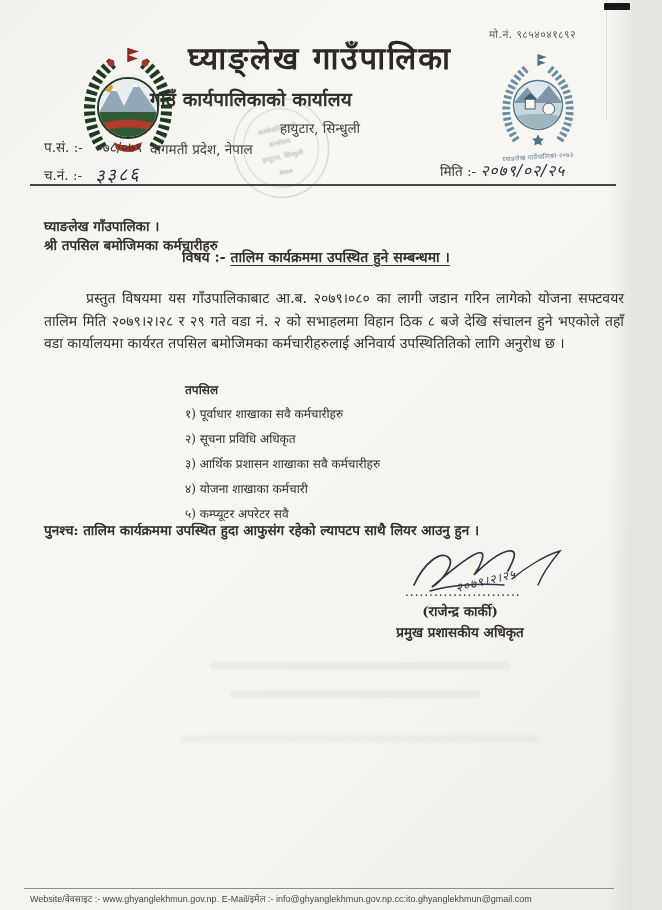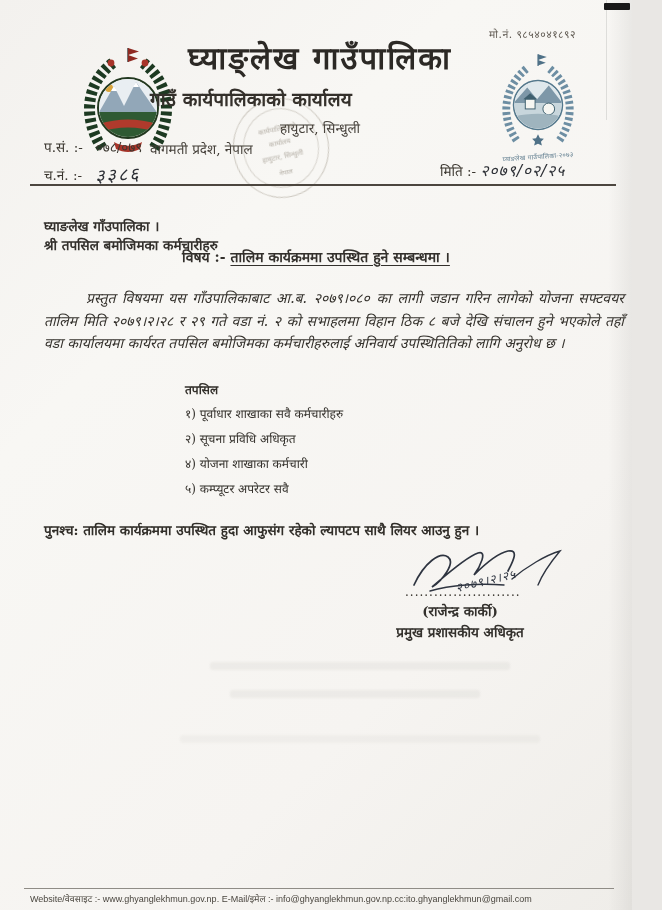--- a/index.html
+++ b/index.html
@@ -52,21 +52,21 @@
   .date-val { font-size:15.5px; letter-spacing:1px; }
   .rule { position:absolute; left:30px; right:16px; top:184px; height:2px; background:#4c463f; }
 
   .addressee1 { position:absolute; left:44px; top:196px; font-size:13.5px; font-weight:600;margin-top:40px; }
   .addressee2 { position:absolute; left:44px; top:217px; font-size:13.5px; font-weight:600; }
 
   .subject { position:absolute; left:0; top:247px; width:100%; text-align:center; font-size:14px; font-weight:bold; }
   .subject .u { text-decoration:underline; text-underline-offset:3px; }
 
   .bodytext { position:absolute; left:44px; top:287px; width:580px; font-size:14px;
-    line-height:1.62; text-align:justify; text-indent:42px; color:#33302b;font-style:italic; }
+    line-height:1.62; text-align:justify; text-indent:42px; color:#33302b; }
 
   .schedule { position:absolute; left:185px; top:381px; font-size:12px; color:#33302b; }
   .schedule .sch-title { font-weight:bold; margin-bottom:4px; }
   .schedule ul { list-style:none; }
   .schedule li { line-height:25px; }
 
   .postscript { position:absolute; left:44px; top:521px; width:580px; font-size:13.5px; font-weight:600; color:#312e29; }
 
   
   .sig-svg { position:absolute; left:400px; top:545px; width:180px; height:58px; }
@@ -183,20 +183,21 @@
     <span class="u">तालिम कार्यक्रममा उपस्थित हुने सम्बन्धमा ।</span>
   </div>
 
   <div class="bodytext">प्रस्तुत विषयमा यस गाँउपालिकाबाट आ.ब. २०७९।०८० का लागी जडान गरिन लागेको योजना सफ्टवयर तालिम मिति २०७९।२।२८ र २९ गते वडा नं. २ को सभाहलमा विहान ठिक ८ बजे देखि संचालन हुने भएकोले  तहाँ वडा कार्यालयमा कार्यरत तपसिल बमोजिमका कर्मचारीहरुलाई अनिवार्य उपस्थितितिको लागि अनुरोध छ ।</div>
 
   <div class="schedule">
     <div class="sch-title">तपसिल</div>
     <ul>
       <li>१) पूर्वाधार शाखाका सवै कर्मचारीहरु</li>
       <li>२) सूचना प्रविधि अधिकृत</li>
+      <li>३) आर्थिक प्रशासन शाखाका सवै कर्मचारीहरु</li>
       <li>४) योजना शाखाका कर्मचारी</li>
       <li>५) कम्प्यूटर अपरेटर सवै</li>
     </ul>
   </div>
 
   <div class="postscript">पुनश्च: तालिम कार्यक्रममा उपस्थित हुदा आफुसंग रहेको ल्यापटप साथै लियर आउनु हुन ।</div>
 
   <svg class="sig-svg" viewBox="0 0 180 58">
     <path d="M14 40 C24 18 40 6 48 12 C56 18 42 36 32 42 C46 30 66 12 78 8 C88 5 80 22 74 30 C84 20 98 8 108 6 C120 4 112 18 108 26" fill="none" stroke="#2e3440" stroke-width="1.7" stroke-linecap="round"></path>
     <path d="M30 46 C50 40 80 38 104 40 M112 34 C126 22 146 10 160 6 C150 18 142 30 138 40" fill="none" stroke="#2e3440" stroke-width="1.4" stroke-linecap="round"></path>

